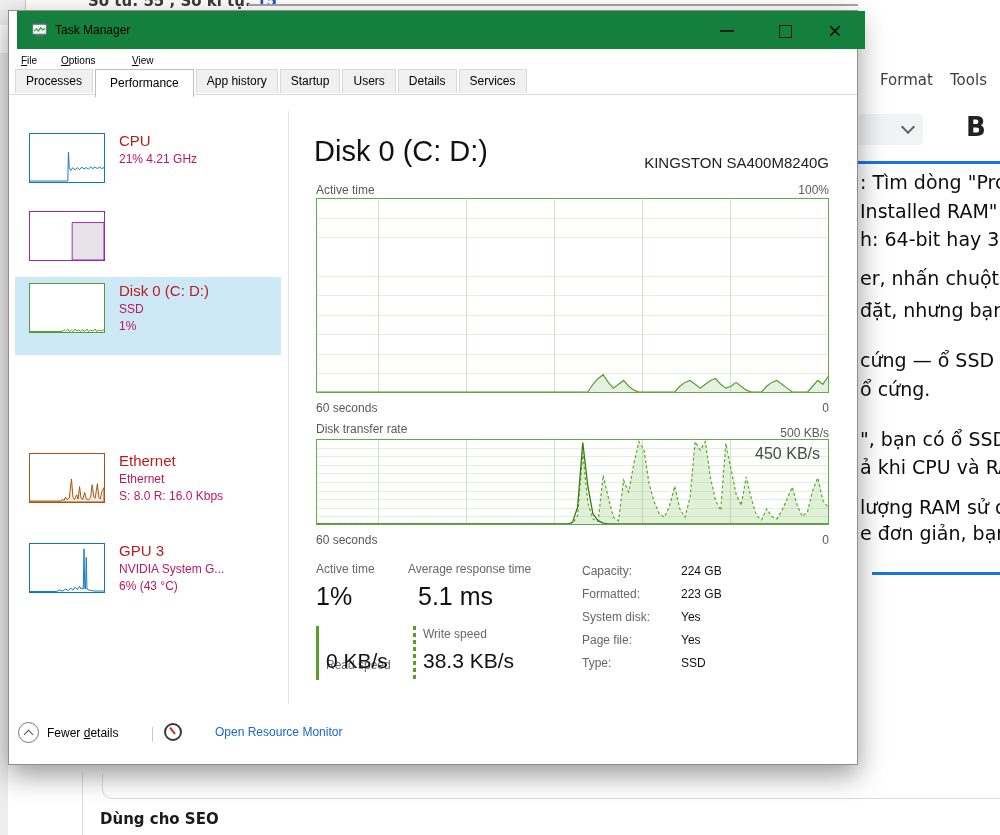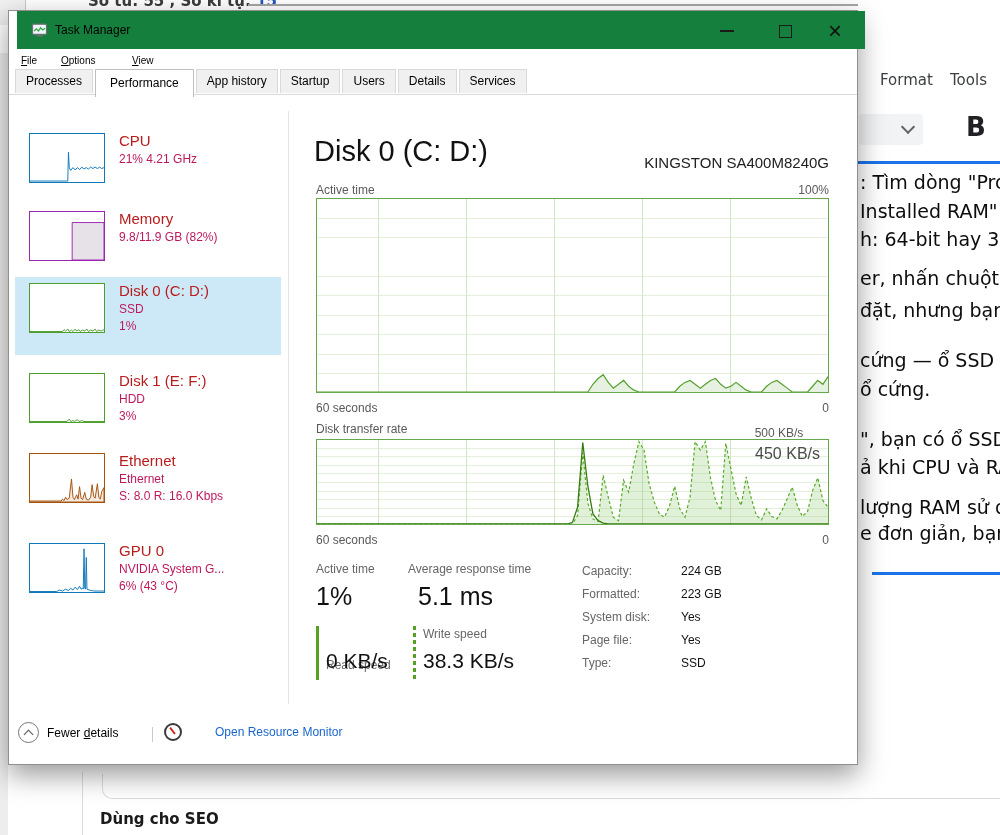--- a/index.html
+++ b/index.html
@@ -200,51 +200,35 @@
         <div class="sb-sub">21% 4.21 GHz</div>
         </div>
     </div>
 
     <div class="abs sb-item" style="top:194px">
       <div class="thumb c-mem">
         <svg viewBox="0 0 76 50" preserveAspectRatio="none">
             <polygon fill="#e7e2e8" stroke="#9b27b0" stroke-width="1" points="43.3,50.0 43.3,11.0 76.0,11.0 76.0,50.0"></polygon>
           </svg>
       </div>
-      <div class="sb-text">
-          <div class="sb-title">Memory</div>
-        <div class="sb-sub">9.8/11.9 GB (82%)</div>
-        </div>
     </div>
 
     <div class="abs sb-item sel" style="top:266px">
       <div class="thumb c-disk">
         <svg viewBox="0 0 76 50" preserveAspectRatio="none">
             <polyline fill="none" stroke="#4d9e2f" stroke-width="1" points="0.0,49.5 33.4,49.5 35.0,47.5 36.5,49.0 38.8,47.0 40.3,49.5 42.6,48.0 44.1,49.5 46.4,47.0 47.9,49.0 50.2,47.5 51.7,49.5 54.0,48.0 56.2,49.0 58.5,47.0 60.0,49.5 62.3,48.0 64.6,49.0 66.9,47.0 68.4,49.5 70.7,48.0 73.0,49.0 76.0,47.5"></polyline>
           </svg>
       </div>
       <div class="sb-text">
           <div class="sb-title">Disk 0 (C: D:)</div>
         <div class="sb-sub">SSD</div>
         <div class="sb-sub">1%</div>
         </div>
     </div>
 
-    <div class="abs sb-item" style="top:356px">
-      <div class="thumb c-disk">
-        <svg viewBox="0 0 76 50" preserveAspectRatio="none">
-            <polyline fill="none" stroke="#4d9e2f" stroke-width="1" points="0.0,49.5 38.0,49.5 40.3,47.0 41.8,49.5 44.1,48.5 45.6,49.5 48.6,47.5 50.2,49.5 53.2,48.5 55.5,49.5 76.0,49.5"></polyline>
-          </svg>
-      </div>
-      <div class="sb-text">
-          <div class="sb-title">Disk 1 (E: F:)</div>
-        <div class="sb-sub">HDD</div>
-        <div class="sb-sub">3%</div>
-        </div>
-    </div>
 
     <div class="abs sb-item" style="top:436px">
       <div class="thumb c-eth">
         <svg viewBox="0 0 76 50" preserveAspectRatio="none">
             <polyline fill="rgba(165,83,15,0.12)" stroke="#a5530f" stroke-width="1" points="0.0,49.0 31.9,49.0 33.4,47.0 35.0,48.5 36.5,45.0 38.0,47.5 40.3,46.0 42.6,26.0 44.1,45.0 45.6,47.5 47.9,42.5 49.4,47.0 50.9,34.0 52.4,46.0 54.0,47.5 56.2,40.0 57.8,47.0 60.0,48.0 62.3,45.0 63.8,32.0 65.4,44.0 66.9,46.0 69.2,31.0 70.7,45.0 72.2,47.0 73.7,39.0 76.0,35.0 76,50 0,50"></polyline>
           </svg>
       </div>
       <div class="sb-text">
           <div class="sb-title">Ethernet</div>
         <div class="sb-sub">Ethernet</div>
@@ -252,21 +236,21 @@
         </div>
     </div>
 
     <div class="abs sb-item" style="top:526px">
       <div class="thumb c-cpu">
         <svg viewBox="0 0 76 50" preserveAspectRatio="none">
             <polyline fill="none" stroke="#1178b8" stroke-width="1" points="0.0,49.5 27.4,49.5 30.4,48.0 33.4,49.0 36.5,47.0 39.5,48.5 41.8,46.0 44.1,48.0 46.4,45.0 48.6,47.5 50.9,44.0 52.4,47.0 54.0,46.0 54.7,47.0 55.5,5.0 56.2,46.0 57.0,47.0 57.8,14.0 58.5,47.0 60.8,48.0 63.1,48.5 66.1,49.0 76.0,49.0"></polyline>
           </svg>
       </div>
       <div class="sb-text">
-          <div class="sb-title">GPU 0</div>
+          <div class="sb-title">GPU 3</div>
         <div class="sb-sub">NVIDIA System G...</div>
         <div class="sb-sub">6% (43 °C)</div>
         </div>
     </div>
 
     <div class="abs" id="main-title">Disk 0 (C: D:)</div>
     <div class="abs" id="device-name">KINGSTON SA400M8240G</div>
 
     <span class="abs chart-lbl" style="left:307px;top:172px">Active time</span>
     <span class="abs chart-lbl" style="left:720px;top:172px;width:100px;text-align:right">100%</span>
@@ -274,21 +258,21 @@
     <div class="abs chart" id="chart1">
       <svg viewBox="0 0 513 195" preserveAspectRatio="none">
         <polygon fill="rgba(101,168,66,0.16)" stroke="none" points="0.0,195.0 271.9,195.0 277.0,187.2 282.2,181.4 287.3,177.5 292.4,185.3 297.5,191.1 302.7,187.2 307.8,183.3 312.9,189.2 318.1,193.1 323.2,195.0 359.1,195.0 364.2,189.2 369.4,185.3 374.5,183.3 379.6,187.2 384.8,191.1 389.9,187.2 395.0,183.3 400.1,181.4 405.3,187.2 410.4,191.1 415.5,189.2 420.7,185.3 425.8,189.2 430.9,193.1 436.1,195.0 446.3,195.0 451.4,189.2 456.6,185.3 461.7,183.3 466.8,187.2 472.0,191.1 477.1,195.0 492.5,195.0 497.6,189.2 502.7,183.3 507.9,187.2 513.0,179.4 513,195 0,195"></polygon>
         <polyline fill="none" stroke="#55a02e" stroke-width="1.2" points="0.0,195.0 271.9,195.0 277.0,187.2 282.2,181.4 287.3,177.5 292.4,185.3 297.5,191.1 302.7,187.2 307.8,183.3 312.9,189.2 318.1,193.1 323.2,195.0 359.1,195.0 364.2,189.2 369.4,185.3 374.5,183.3 379.6,187.2 384.8,191.1 389.9,187.2 395.0,183.3 400.1,181.4 405.3,187.2 410.4,191.1 415.5,189.2 420.7,185.3 425.8,189.2 430.9,193.1 436.1,195.0 446.3,195.0 451.4,189.2 456.6,185.3 461.7,183.3 466.8,187.2 472.0,191.1 477.1,195.0 492.5,195.0 497.6,189.2 502.7,183.3 507.9,187.2 513.0,179.4"></polyline>
       </svg>
     </div>
     <span class="abs chart-lbl" style="left:307px;top:390px">60 seconds</span>
     <span class="abs chart-lbl" style="left:760px;top:390px;width:60px;text-align:right">0</span>
 
     <span class="abs chart-lbl" style="left:307px;top:411px">Disk transfer rate</span>
-    <span class="abs chart-lbl" style="left:720px;top:415px;width:100px;text-align:center">500 KB/s</span>
+    <span class="abs chart-lbl" style="left:720px;top:415px;width:100px;text-align:right">500 KB/s</span>
 
     <div class="abs chart" id="chart2">
       <svg viewBox="0 0 513 86" preserveAspectRatio="none">
         <polygon fill="rgba(120,190,80,0.22)" stroke="none" points="0.0,86.0 256.5,86.0 261.6,77.4 266.8,12.9 271.9,64.5 277.0,80.8 282.2,83.4 287.3,36.1 292.4,58.5 297.5,79.1 302.7,82.6 307.8,41.3 312.9,53.3 318.1,24.1 323.2,1.7 328.3,10.3 333.4,44.7 338.6,63.6 343.7,75.7 348.8,79.1 354.0,67.1 359.1,47.3 364.2,70.5 369.4,79.1 374.5,58.5 379.6,1.7 384.8,10.3 389.9,1.7 395.0,38.7 400.1,61.9 405.3,72.2 410.4,3.4 415.5,29.2 420.7,55.0 425.8,67.1 430.9,37.8 436.1,60.2 441.2,77.4 446.3,81.7 451.4,70.5 456.6,78.3 461.7,80.8 466.8,72.2 472.0,60.2 477.1,48.2 482.2,67.1 487.3,78.3 492.5,73.1 497.6,51.6 502.7,38.7 507.9,61.9 513.0,68.8 513,86 0,86"></polygon>
         <polyline fill="none" stroke="#58aa28" stroke-width="1.2" stroke-dasharray="3,2.4" points="0.0,86.0 256.5,86.0 261.6,77.4 266.8,12.9 271.9,64.5 277.0,80.8 282.2,83.4 287.3,36.1 292.4,58.5 297.5,79.1 302.7,82.6 307.8,41.3 312.9,53.3 318.1,24.1 323.2,1.7 328.3,10.3 333.4,44.7 338.6,63.6 343.7,75.7 348.8,79.1 354.0,67.1 359.1,47.3 364.2,70.5 369.4,79.1 374.5,58.5 379.6,1.7 384.8,10.3 389.9,1.7 395.0,38.7 400.1,61.9 405.3,72.2 410.4,3.4 415.5,29.2 420.7,55.0 425.8,67.1 430.9,37.8 436.1,60.2 441.2,77.4 446.3,81.7 451.4,70.5 456.6,78.3 461.7,80.8 466.8,72.2 472.0,60.2 477.1,48.2 482.2,67.1 487.3,78.3 492.5,73.1 497.6,51.6 502.7,38.7 507.9,61.9 513.0,68.8"></polyline>
         <polyline fill="none" stroke="#357c12" stroke-width="1.3" points="0.0,86.0 251.4,86.0 256.5,84.3 261.6,68.8 266.8,2.6 271.9,47.3 277.0,75.7 282.2,82.6 287.3,85.1 292.4,86.0 513.0,86.0"></polyline>
       </svg>
       <span id="inner-scale">450 KB/s</span>
     </div>
     <span class="abs chart-lbl" style="left:307px;top:522px">60 seconds</span>

